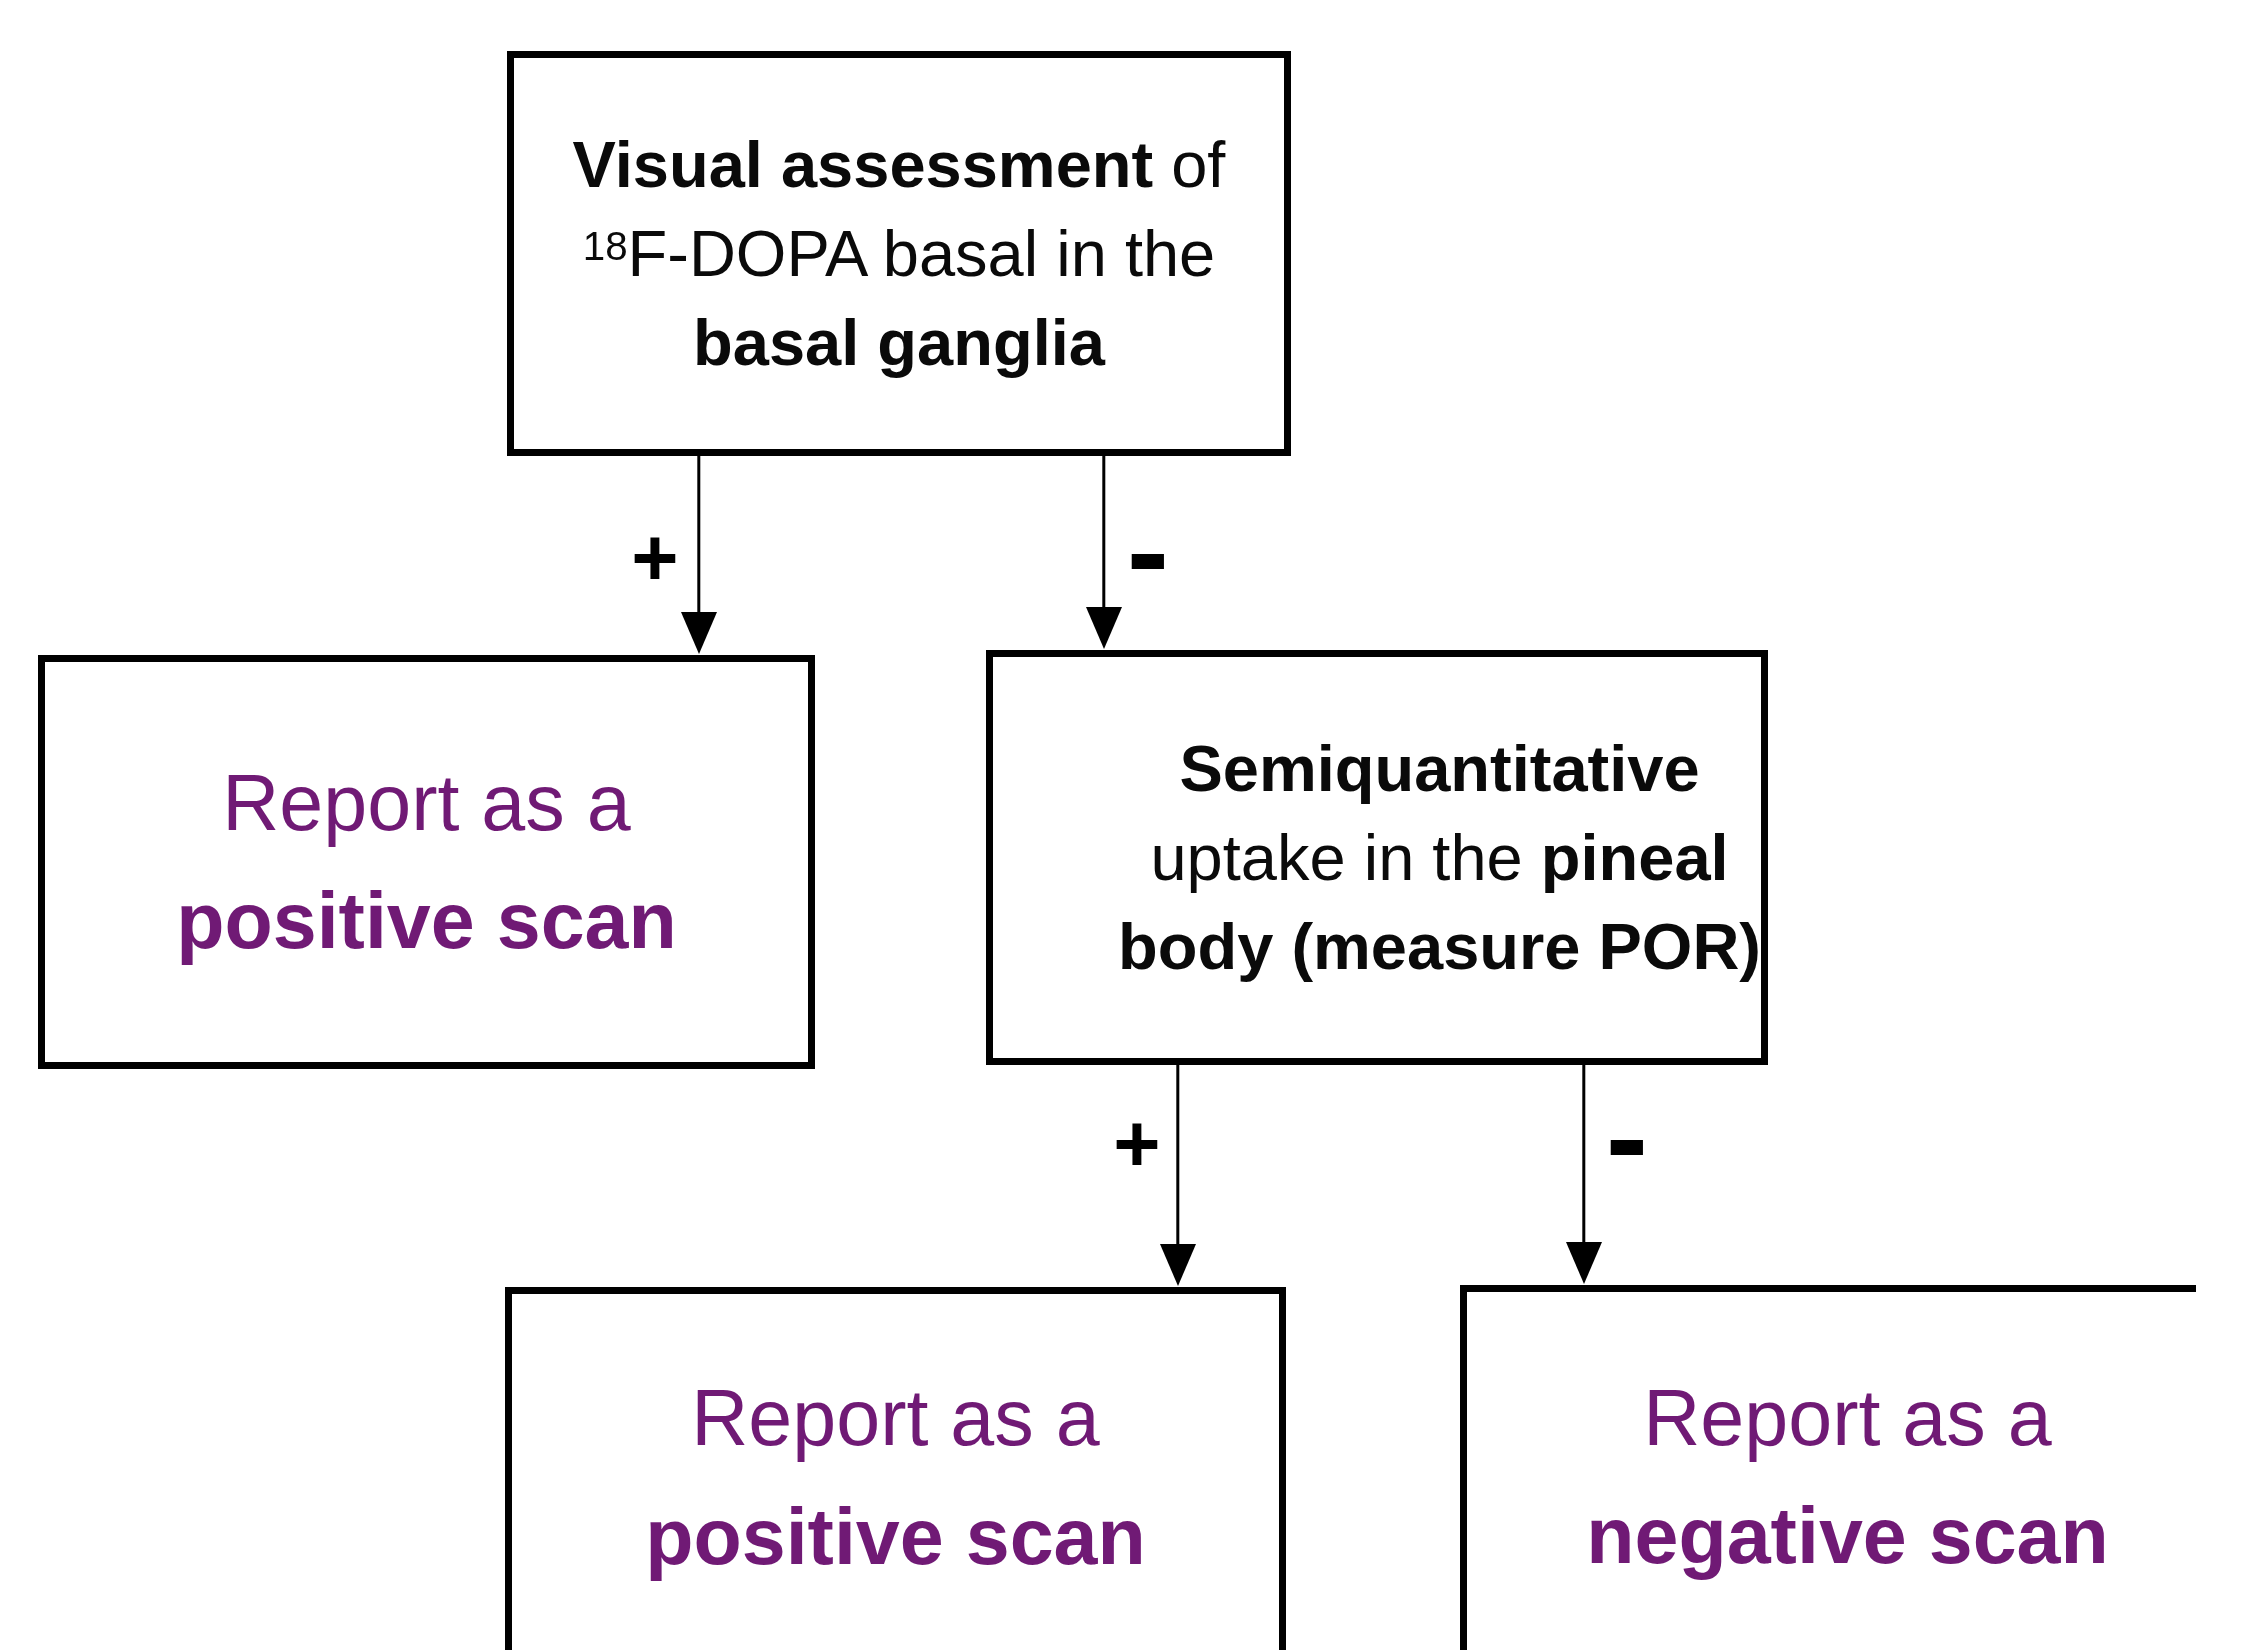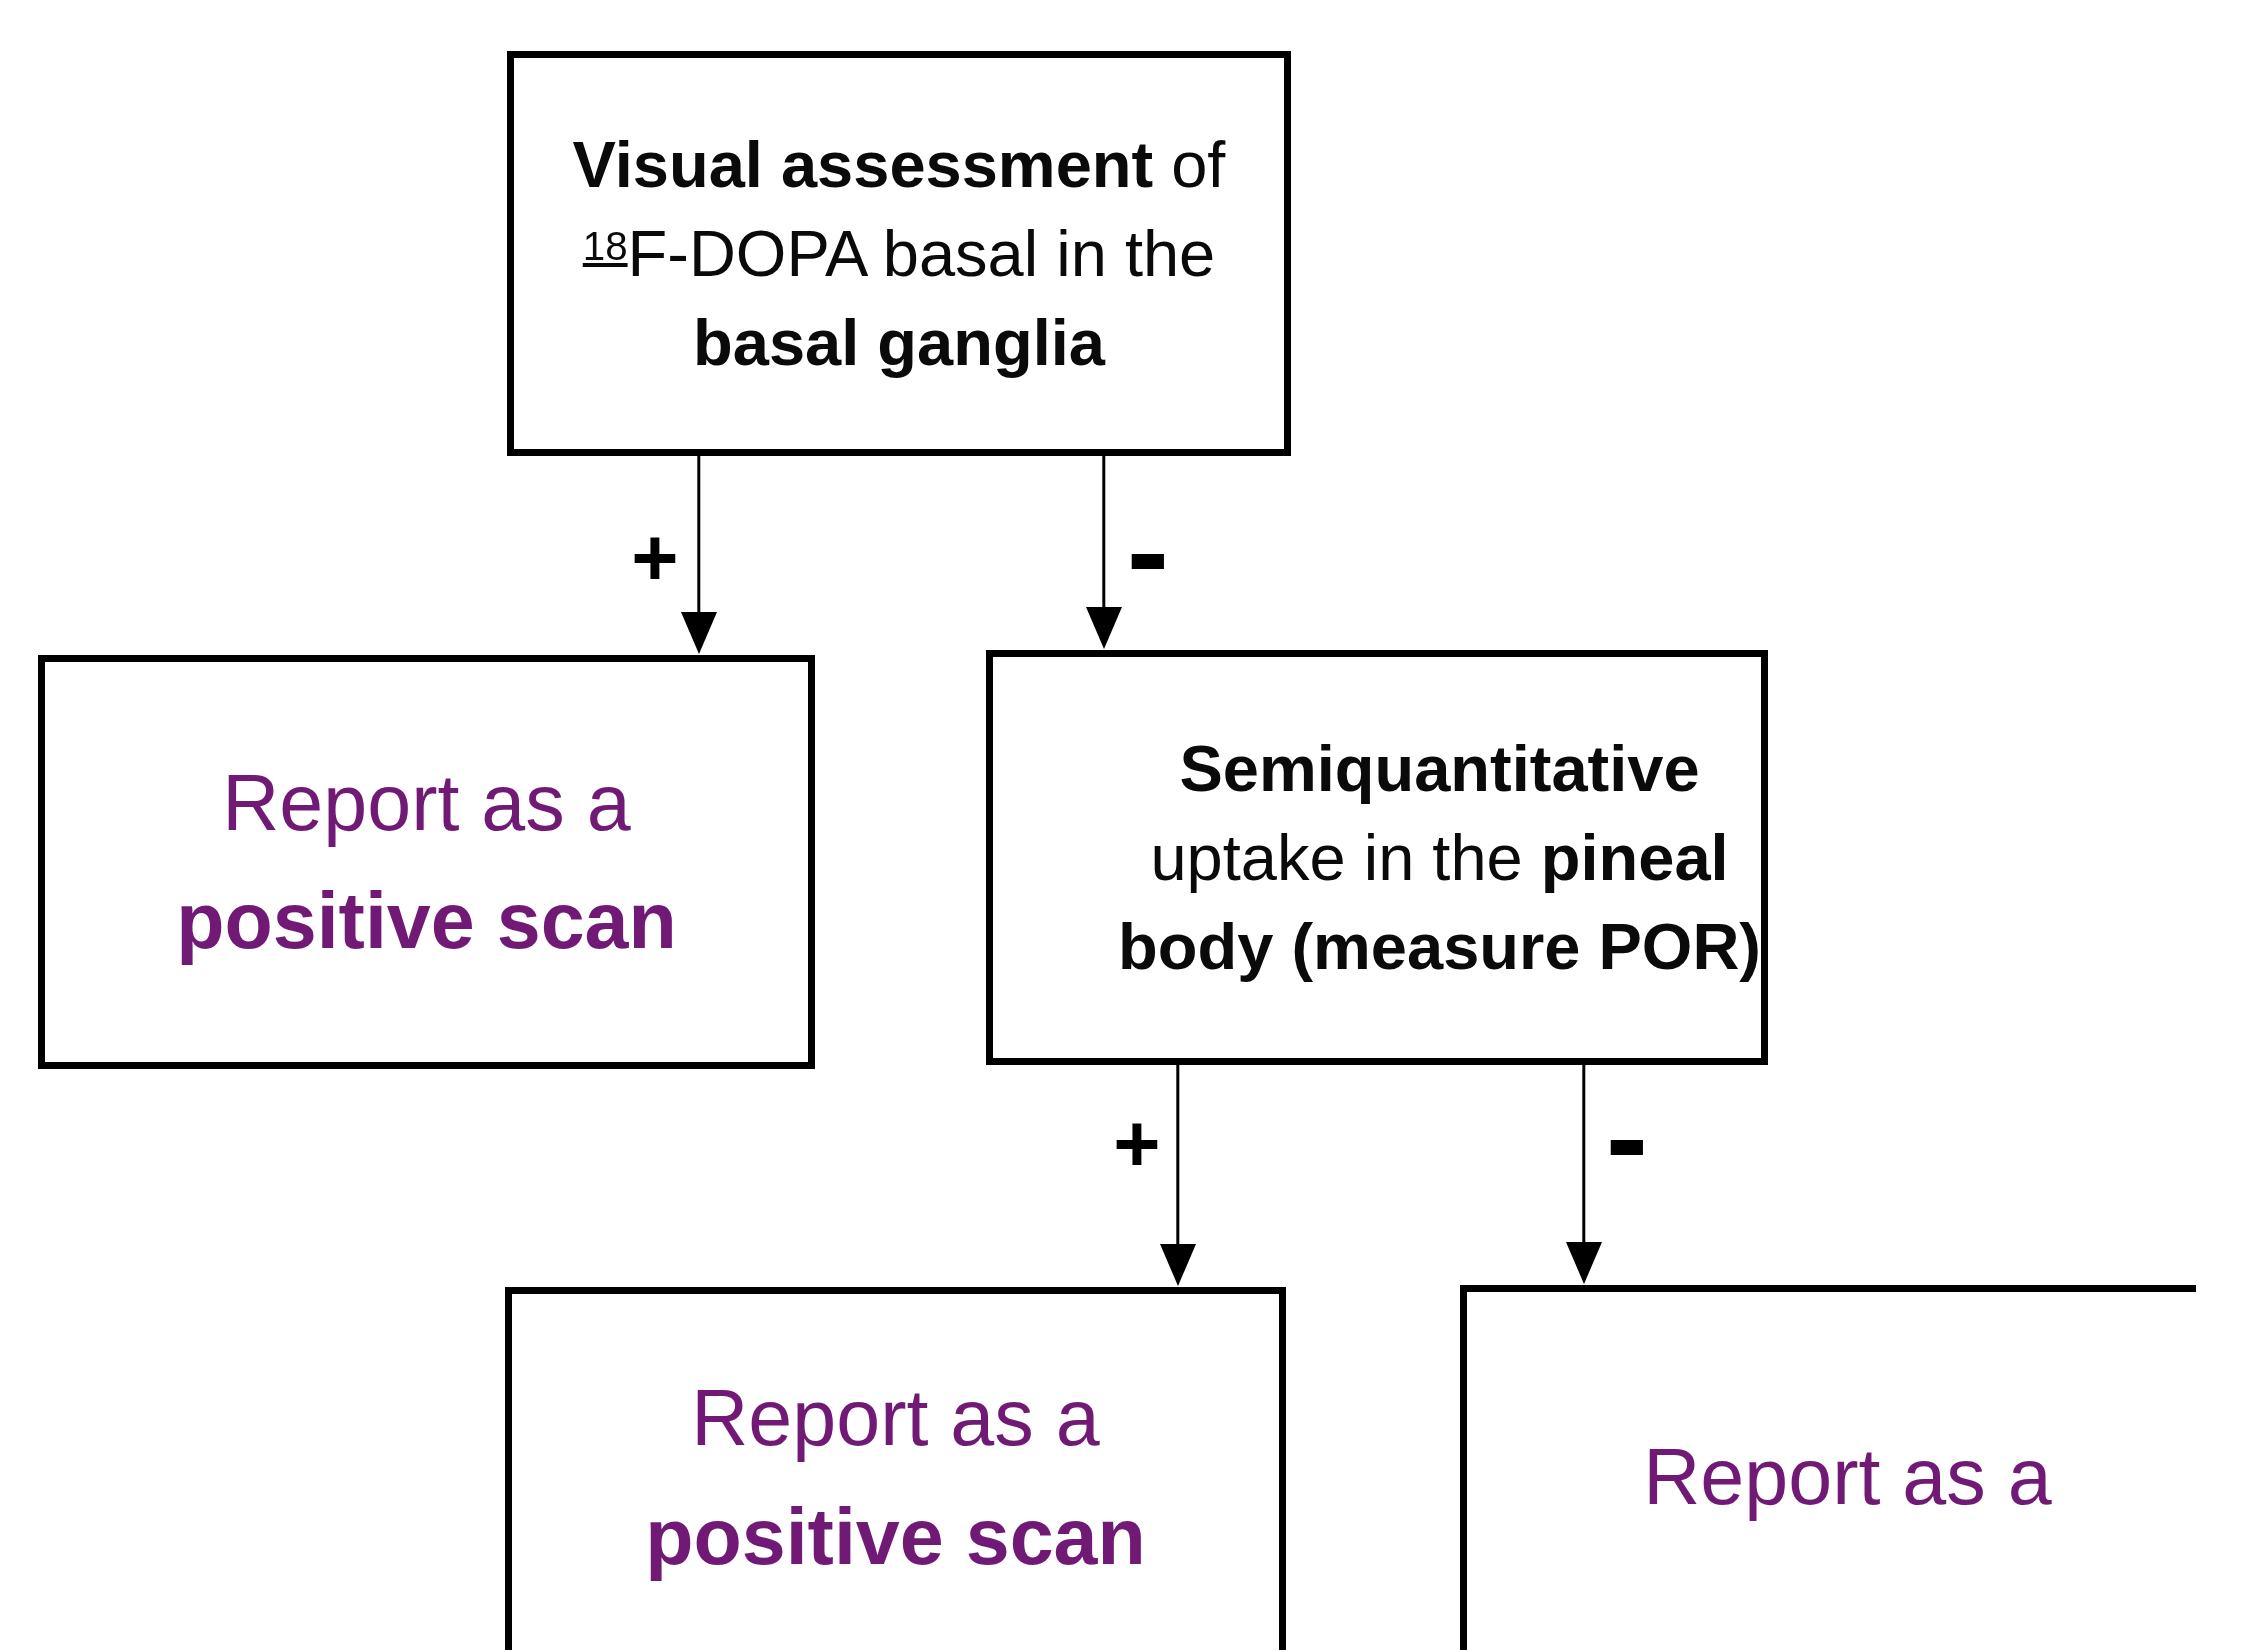--- a/index.html
+++ b/index.html
@@ -23,21 +23,20 @@
     text-align:center;
   }
   .node-text{font-size:65px;line-height:1.37;color:#0a0a0a;}
   .report-text{font-size:79px;line-height:1.5;color:#701a75;}
   .b{font-weight:700;}
   .sup{
     font-size:0.62em;
     position:relative;
     top:-0.38em;
     letter-spacing:0;
-    text-decoration:underline;
   }
   .arrow-line{
     position:absolute;
     width:3.4px;
     background:#000;
     transform:translateX(-50%);
   }
   .arrowhead{
     position:absolute;
     width:0;height:0;
@@ -105,17 +104,18 @@
   <div class="node" style="left:505px;top:1259px;width:781px;height:381px;">
     <div class="report-text">
       <div>Report as a</div>
       <div class="b">positive scan</div>
     </div>
   </div>
 
   <div class="node" style="left:1460px;top:1257px;width:775px;height:384px;">
     <div class="report-text">
       <div>Report as a</div>
+      <div class="b">negative scan</div>
     </div>
   </div>
 
 </div>
 
 
 </body></html>

